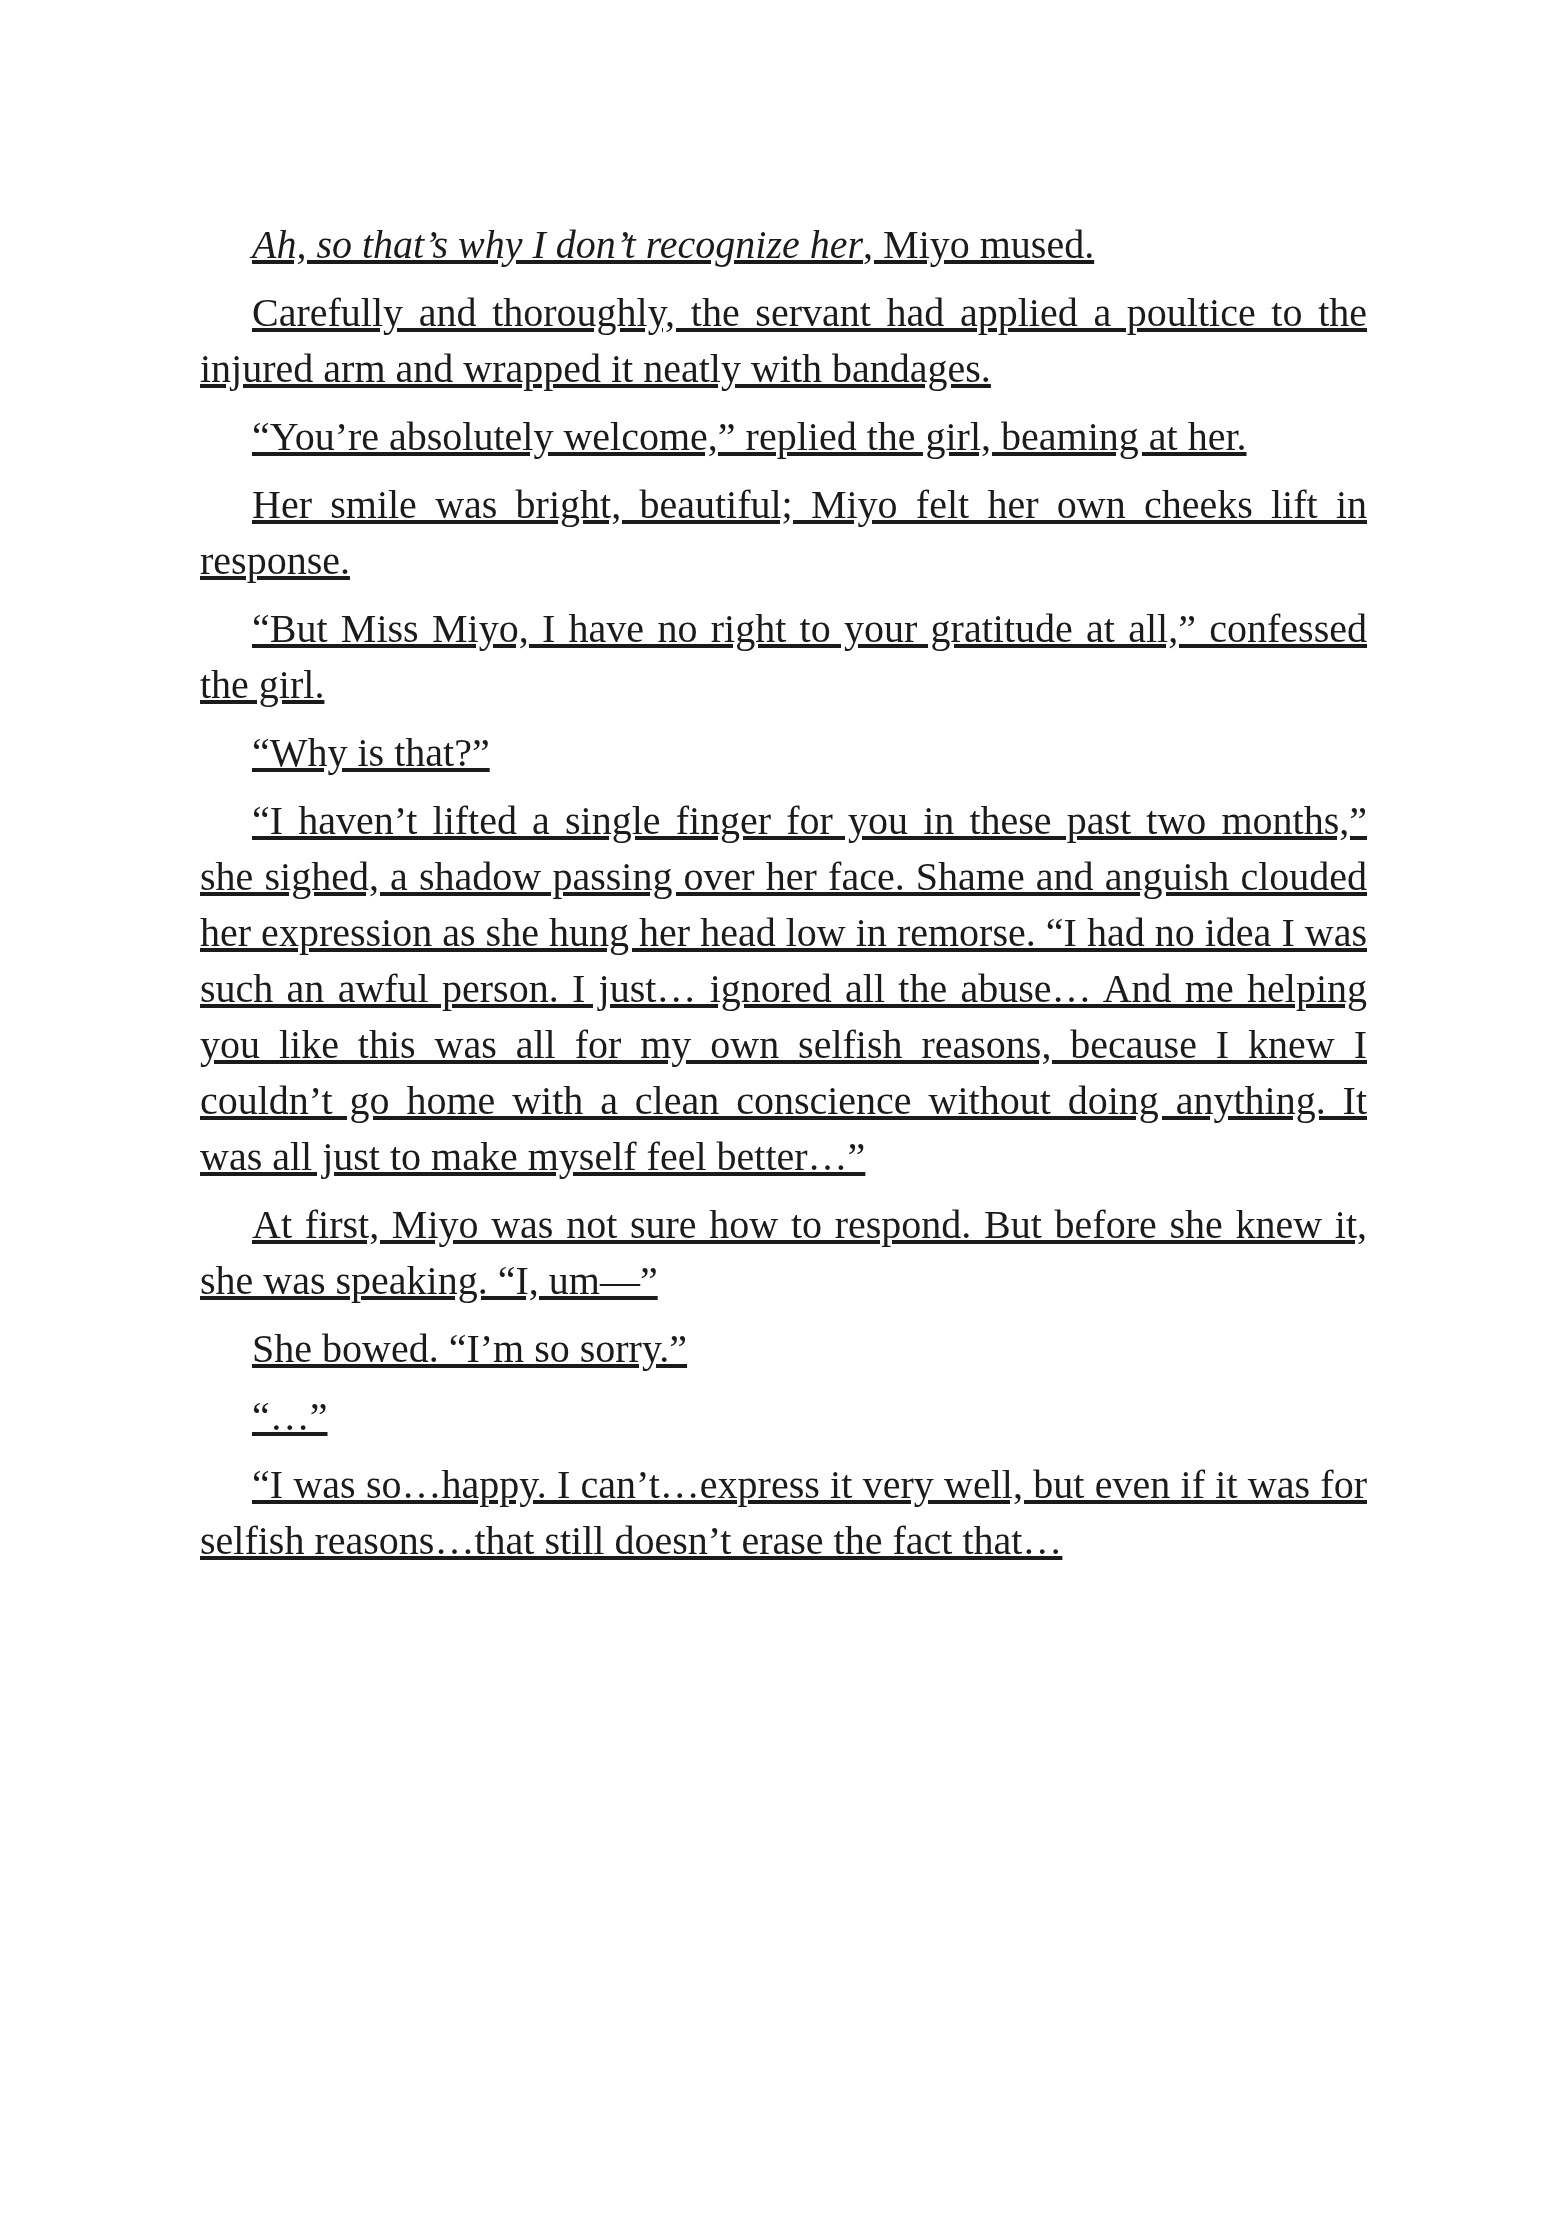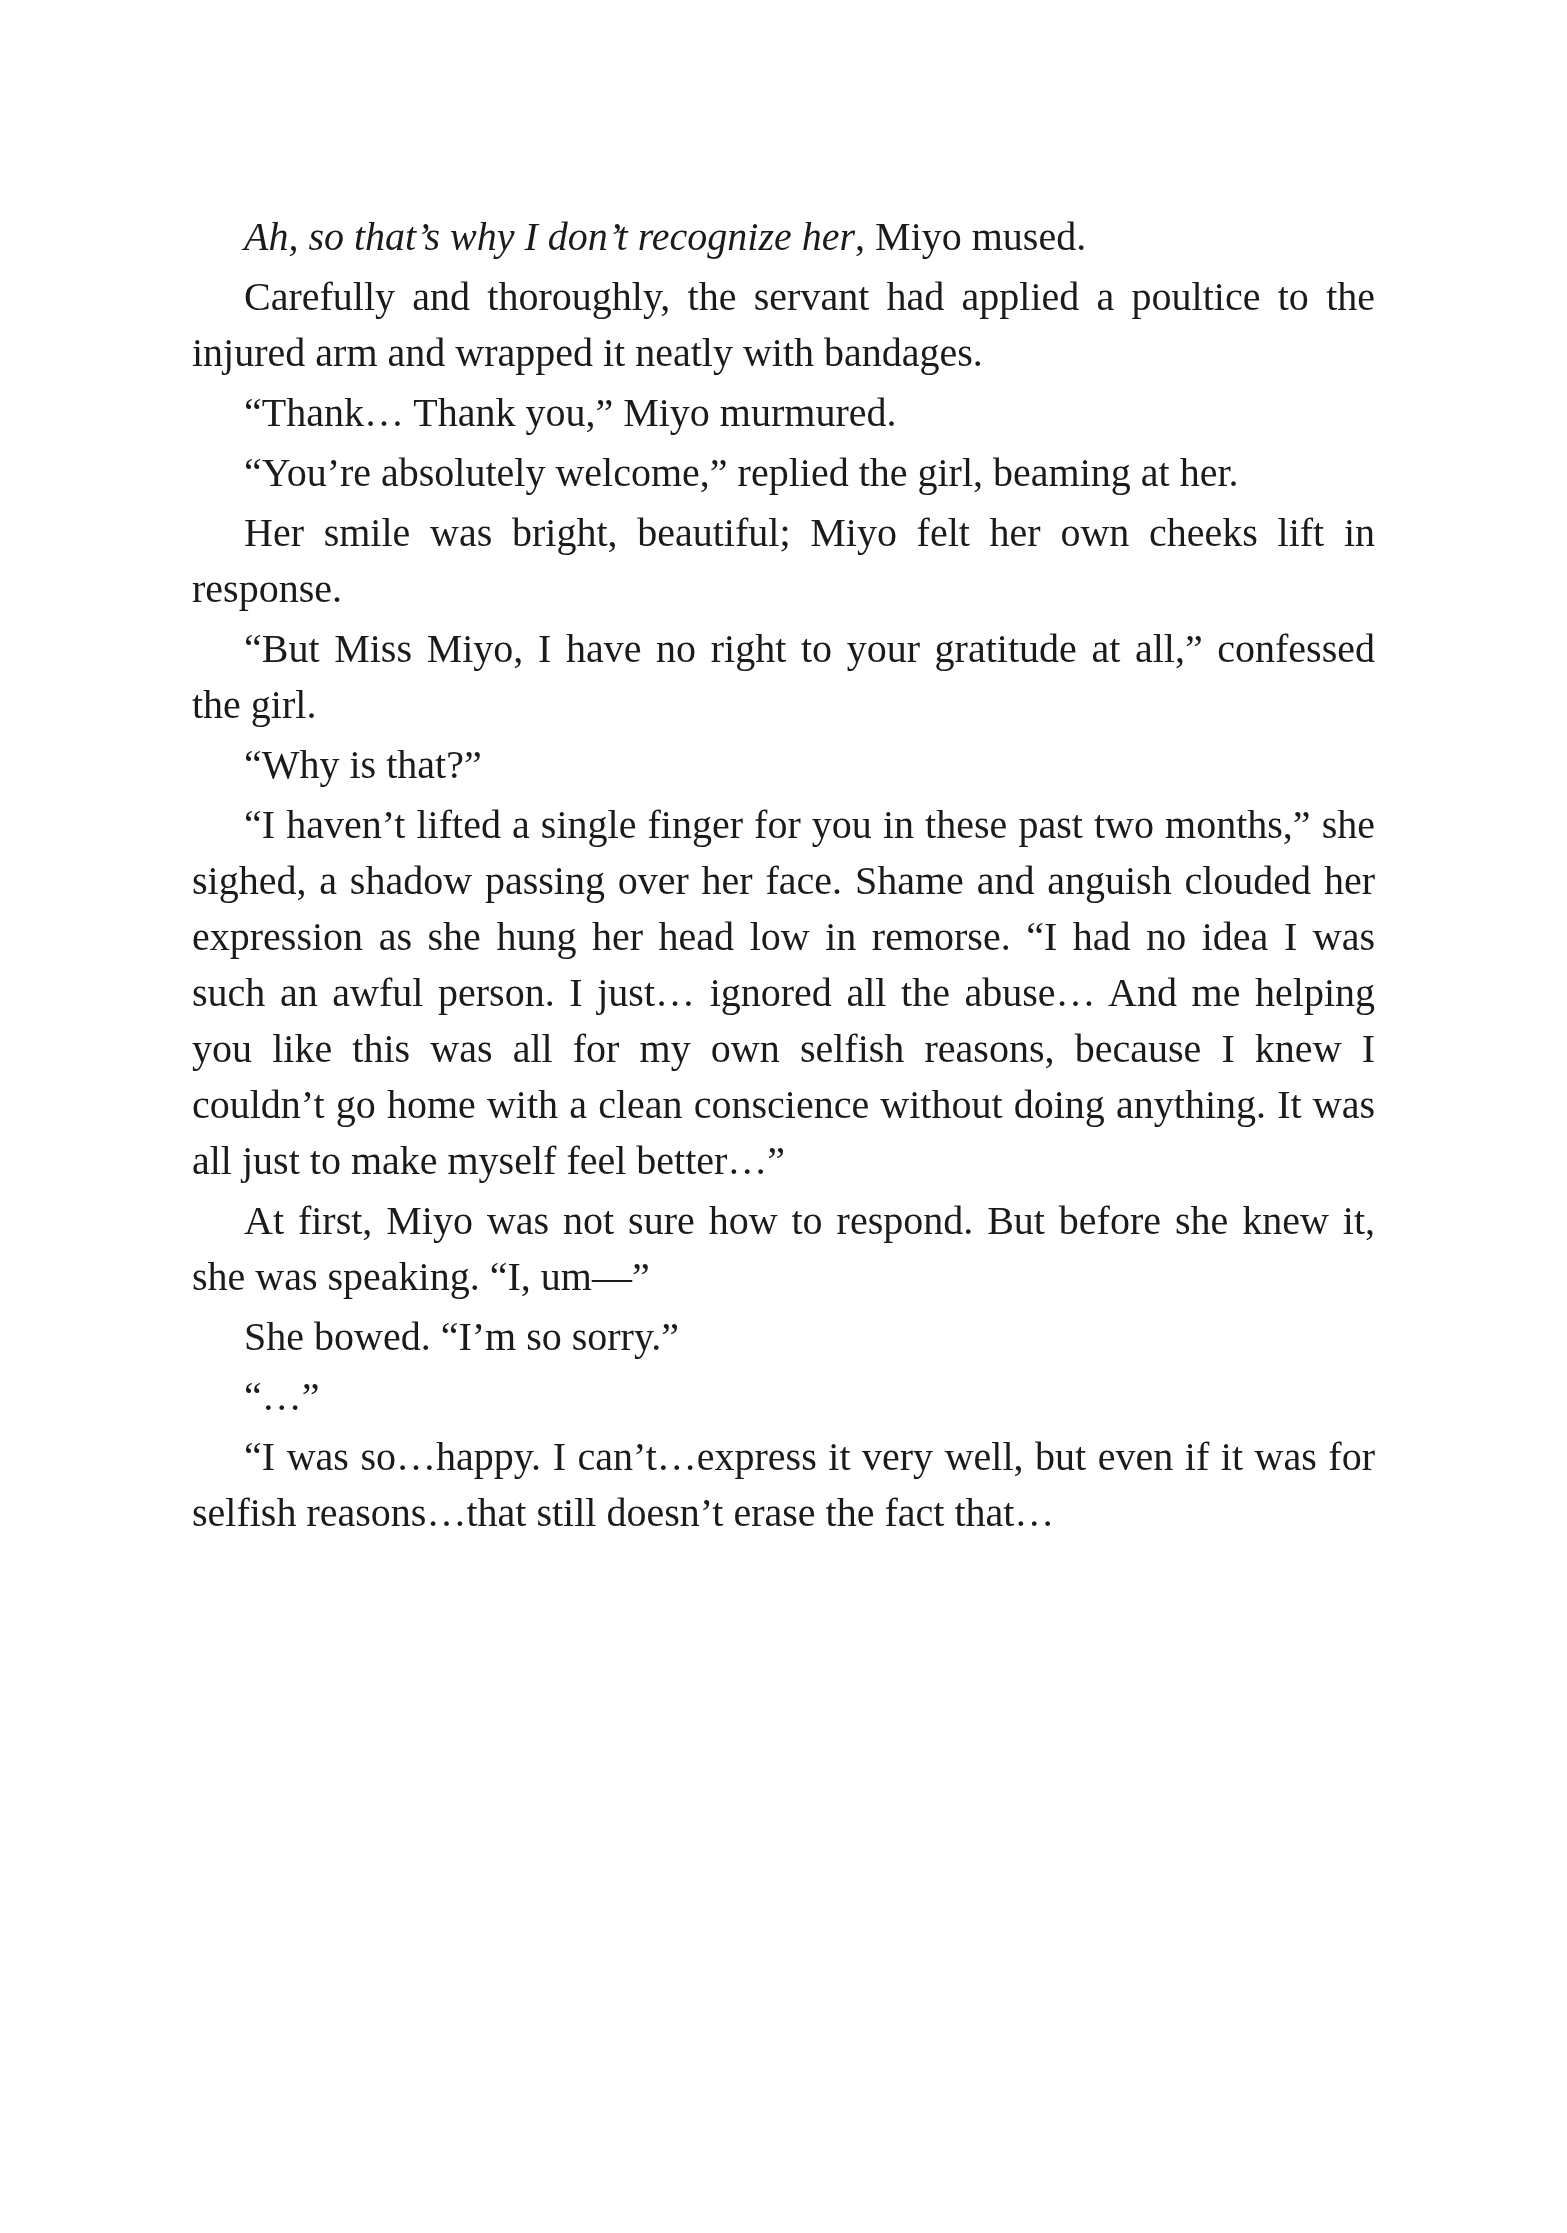--- a/index.html
+++ b/index.html
@@ -17,40 +17,40 @@
     overflow: hidden;
   }
   .text-block {
     width: 100%;
     color: #1b1b1b;
     font-family: "Liberation Serif", "DejaVu Serif", serif;
     font-size: 40px;
     line-height: 56px;
   }
   .text-block p {
-    margin: 4px;
+    margin: 12px;
     padding: 0;
     text-indent: 52px;
     text-align: justify;
     text-justify: inter-word;
+    text-decoration: underline;
   }
   .text-block p em {
     font-style: italic;
   }
 </style>
 </head>
 <body>
 
 <div class="page">
   <div class="text-block">
 
     <p><em>Ah, so that’s why I don’t recognize her</em><span>, Miyo mused.</span></p>
 
     <p>Carefully and thoroughly, the servant had applied a poultice to the injured arm and wrapped it neatly with bandages.</p>
-    <p>“Thank… Thank you,” Miyo murmured.</p>
     <p>“You’re absolutely welcome,” replied the girl, beaming at her.</p>
     <p>Her smile was bright, beautiful; Miyo felt her own cheeks lift in response.</p>
     <p>“But Miss Miyo, I have no right to your gratitude at all,” confessed the girl.</p>
     <p>“Why is that?”</p>
     <p>“I haven’t lifted a single finger for you in these past two months,” she sighed, a shadow passing over her face. Shame and anguish clouded her expression as she hung her head low in remorse. “I had no idea I was such an awful person. I just… ignored all the abuse… And me helping you like this was all for my own selfish reasons, because I knew I couldn’t go home with a clean conscience without doing anything. It was all just to make myself feel better…”</p>
     <p>At first, Miyo was not sure how to respond. But before she knew it, she was speaking. “I, um—”</p>
     <p>She bowed. “I’m so sorry.”</p>
     <p>“…”</p>
     <p>“I was so…happy. I can’t…express it very well, but even if it was for selfish reasons…that still doesn’t erase the fact that…</p>
 

